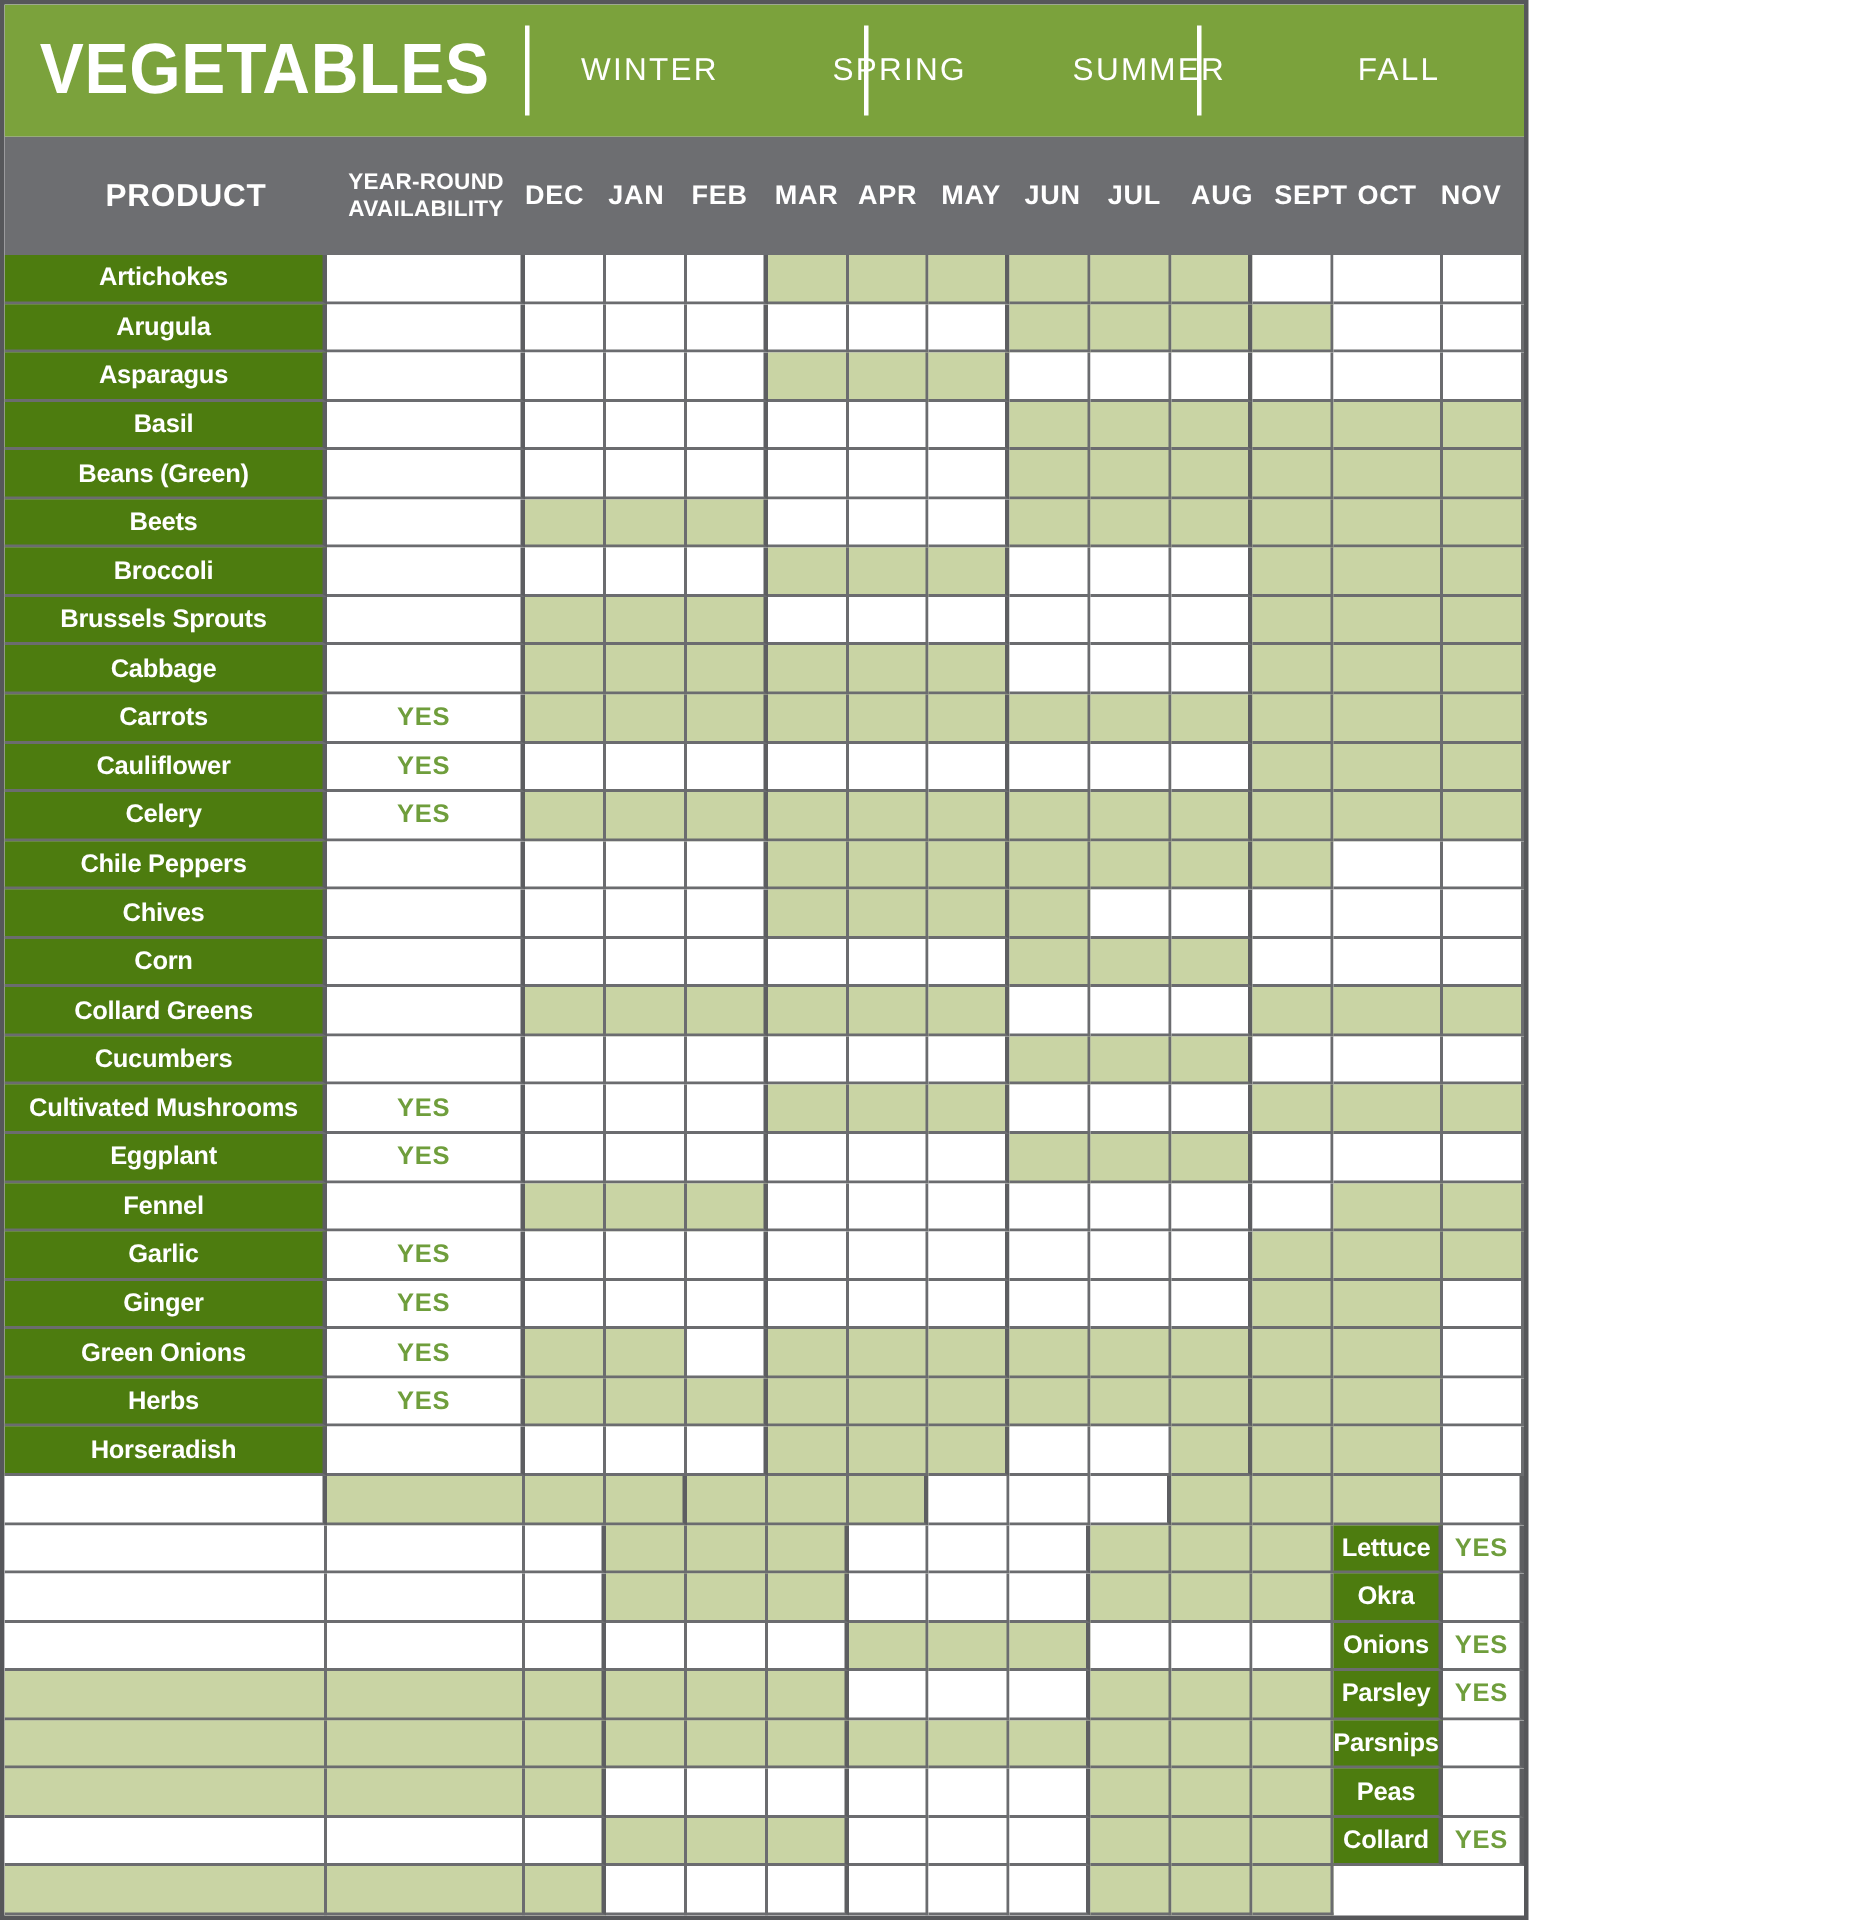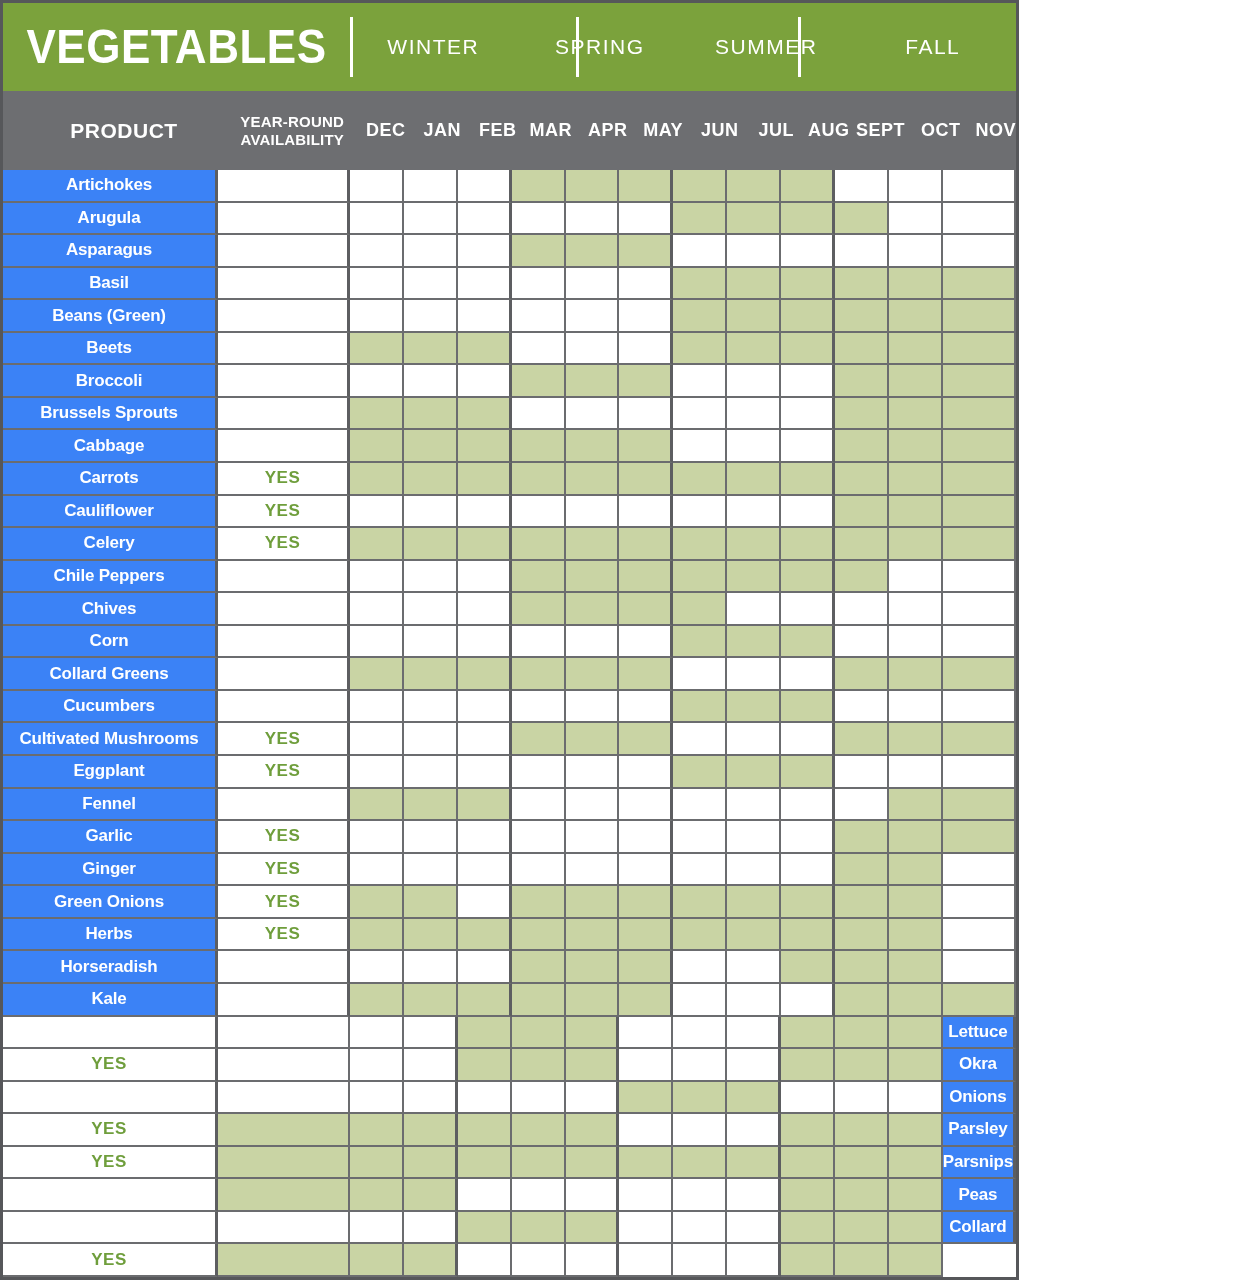--- a/index.html
+++ b/index.html
@@ -37,42 +37,42 @@
 
   
   .band-gray{
     height:79px;flex:0 0 79px;
     background:#6d6e71;
     display:flex;align-items:center;
     color:#fff;font-weight:bold;
   }
   .h-product{width:215px;flex:0 0 215px;text-align:center;font-size:21px;letter-spacing:.5px;padding-left:27px;}
   .h-yearround{
-    width:132px;flex:0 0 132px;text-align:right;
+    width:132px;flex:0 0 132px;text-align:center;
     font-size:15px;line-height:1.15;letter-spacing:.2px;
     padding:0 6px;
   }
-  .h-month{flex:1 1 0;text-align:right;font-size:18px;letter-spacing:.5px;}
+  .h-month{flex:1 1 0;text-align:left;font-size:18px;letter-spacing:.5px;}
 
   
   .grid{
     flex:1 1 auto;
     display:grid;
     grid-template-columns:215px 132px repeat(12, 1fr);
     grid-auto-rows:1fr;
   }
   .cell{
     border-right:2px solid #6b6c6f;
     border-bottom:2px solid #6b6c6f;
     display:flex;align-items:center;justify-content:center;
     background:#ffffff;
   }
   .cell.thick{border-right-width:3px;border-right-color:#5d5e61;}
   .cell.product{
-    background:#3b82f6;
+    background:#4d7c0f;
     color:#ffffff;font-weight:bold;font-size:17px;letter-spacing:-0.2px;
     border-bottom-color:#6b6c6f;
   }
   .cell.yes-cell{color:#6f9e3c;font-weight:bold;font-size:17px;letter-spacing:.5px;}
   .cell.on{background:#c9d4a4;}
 </style>
 </head>
 <body>
 
 <div class="chart">
@@ -452,21 +452,20 @@
       <div class="cell thick"></div>
       <div class="cell on"></div>
       <div class="cell on"></div>
       <div class="cell on thick"></div>
       <div class="cell"></div>
       <div class="cell"></div>
       <div class="cell on thick"></div>
       <div class="cell on"></div>
       <div class="cell on"></div>
       <div class="cell"></div>
-      <div class="cell product thick">Kale</div>
       <div class="cell yes-cell thick"></div>
       <div class="cell on"></div>
       <div class="cell on"></div>
       <div class="cell on thick"></div>
       <div class="cell on"></div>
       <div class="cell on"></div>
       <div class="cell on thick"></div>
       <div class="cell"></div>
       <div class="cell"></div>
       <div class="cell thick"></div>

